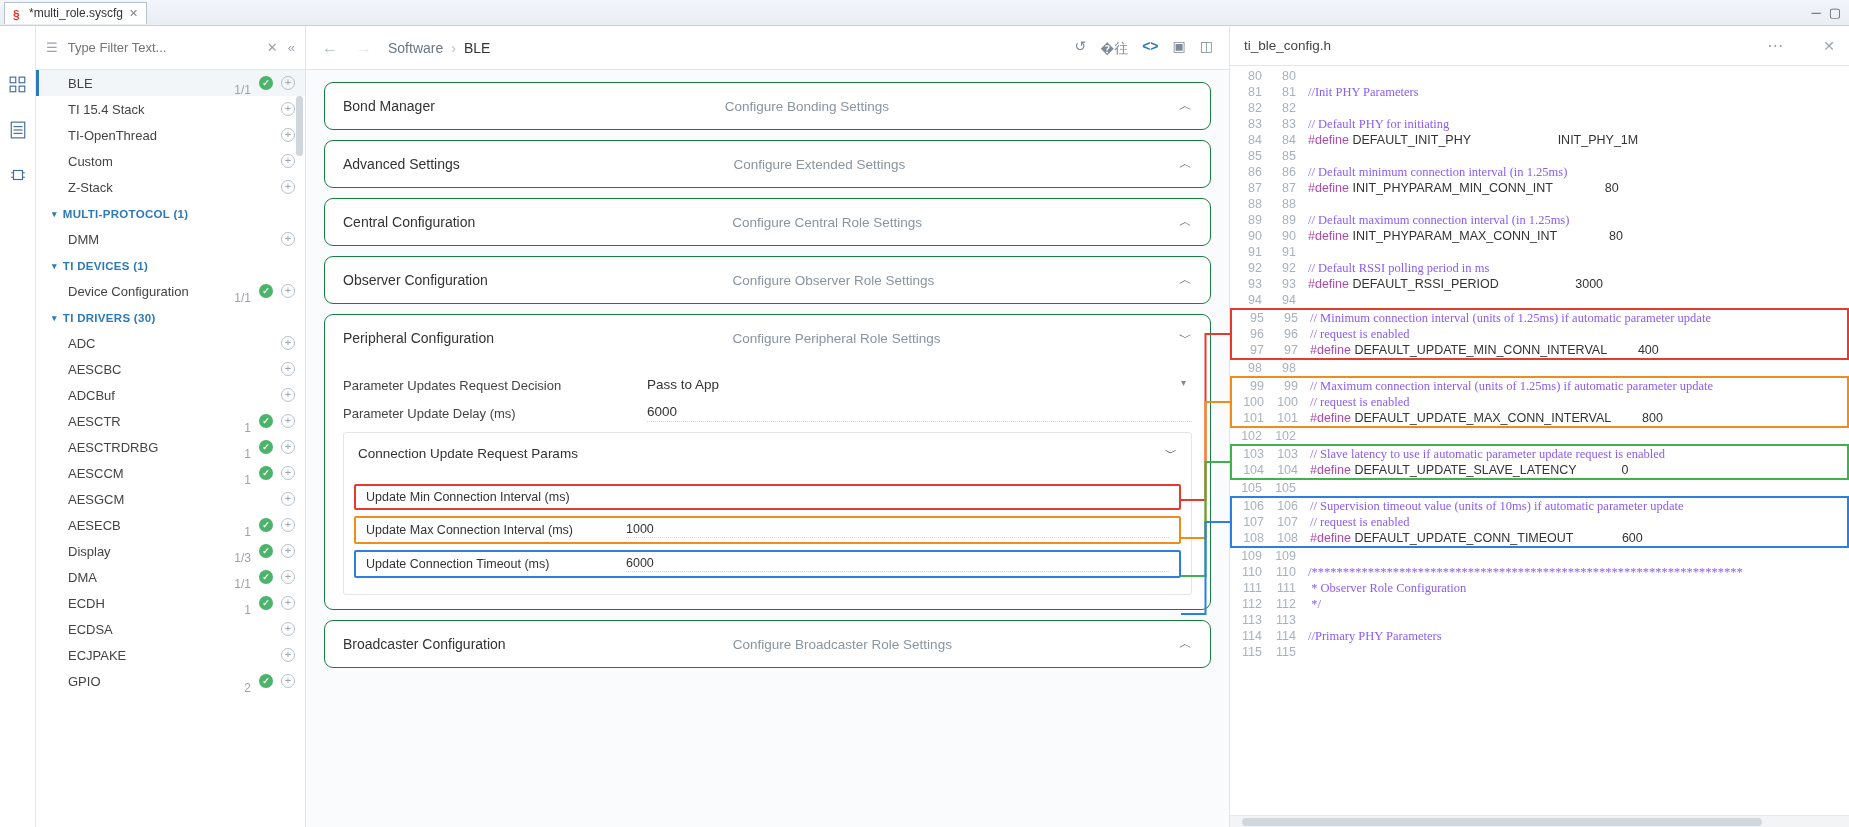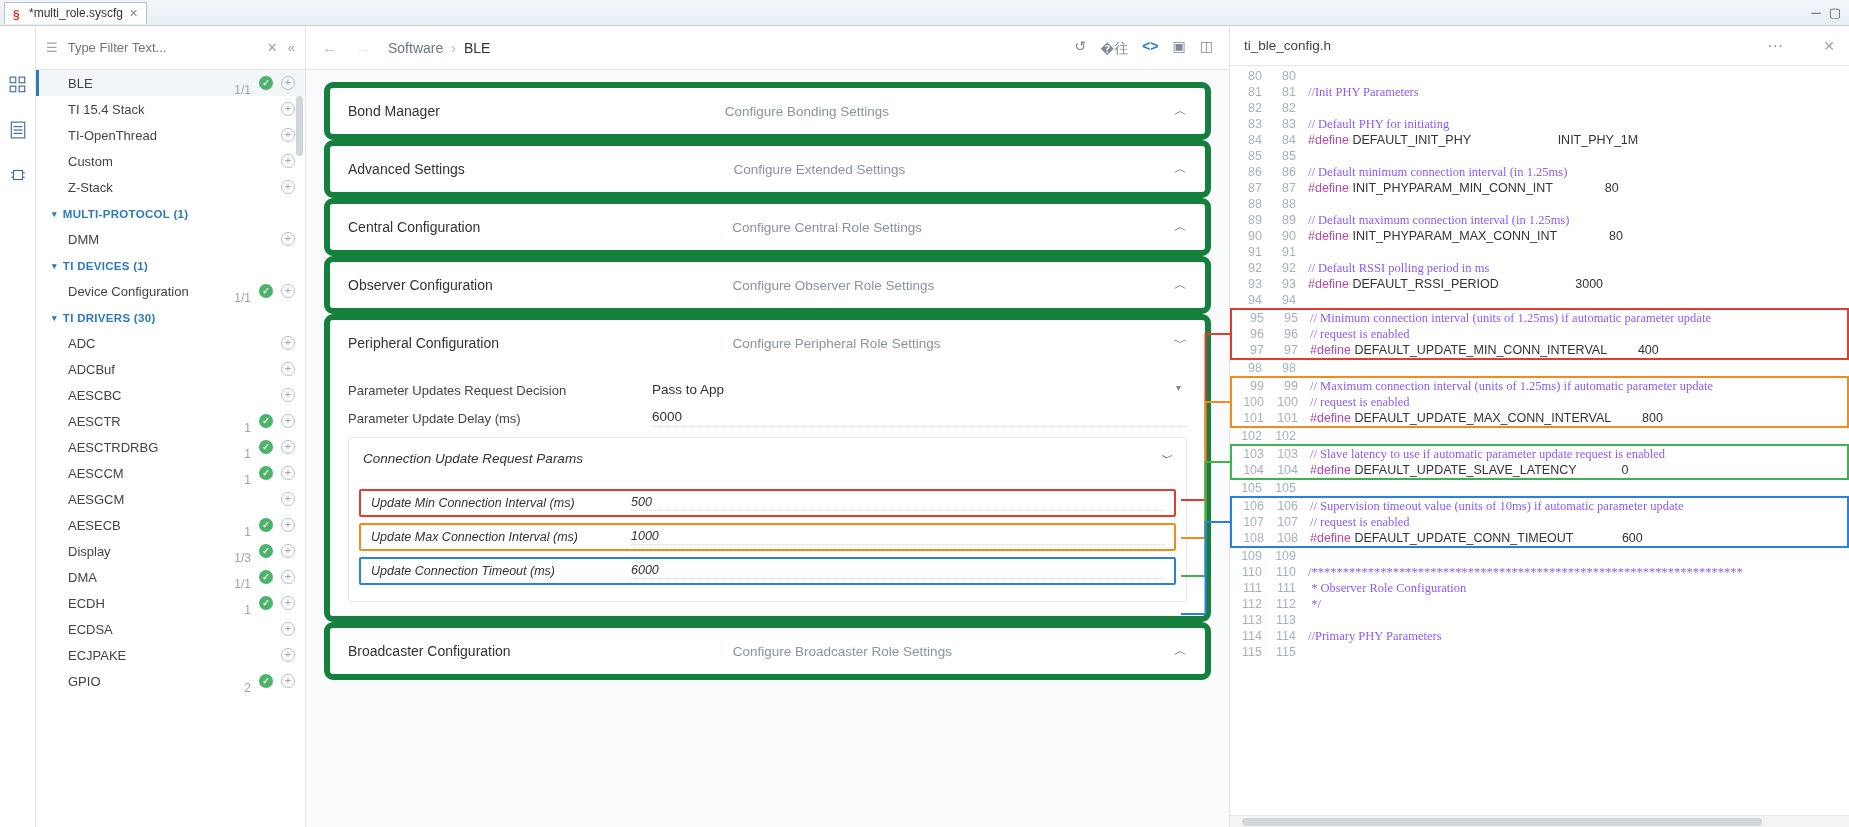--- a/index.html
+++ b/index.html
@@ -45,33 +45,33 @@
 .crumbbar { height:44px; display:flex; align-items:center; padding:0 16px; gap:16px; border-bottom:1px solid #e2e6eb; background:#fff; }
 .crumbbar .nav { color:#b3bcc5; display:flex; gap:18px; font-size:16px; }
 .crumbbar .crumb { color:#6b7785; font-size:14px; display:flex; align-items:center; gap:8px; }
 .crumbbar .crumb .sep { color:#b3bcc5; }
 .crumbbar .crumb .last { color:#333; }
 .crumbbar .rightbtns { margin-left:auto; display:flex; gap:14px; color:#7d8a97; font-size:14px; }
 .crumbbar .rightbtns .active { color:#2d7ab8; font-weight:bold; }
 
 
 .scrollpane { flex:1; overflow-y:auto; padding:12px 18px; position:relative; }
-.card { background:#fff; border:6px solid #15803d; border-radius:9px; }
+.card { background:#fff; border:1px solid #15803d; border-radius:9px; margin-bottom:10px; }
 .card-hd { display:flex; align-items:center; padding:14px 18px; cursor:pointer; }
 .card-hd .title { font-size:14px; color:#333; }
 .card-hd .sub { flex:1; text-align:center; color:#8a949f; font-size:13.5px; }
 .card-hd .chev { color:#555; font-size:13px; }
 .card-body { padding:6px 18px 14px; }
 .field { display:flex; align-items:center; margin:10px 0;gap:24px; }
 .field .lbl { width:280px; font-size:13px; color:#444; }
 .field .val { flex:1; font-size:13.5px; color:#333; padding-bottom:2px; position:relative; }
 .field .val.select::after { content:"▾"; position:absolute; right:6px; color:#888; font-size:10px; }
 .field .val.underline { border-bottom:1px dotted #cfd6dd; }
 
-.subcard { border:1px solid #e2e6eb; border-radius:3px; margin-top:8px;font-style:italic; }
+.subcard { border:1px solid #e2e6eb; border-radius:3px; margin-top:8px; }
 .subcard-hd { padding:12px 14px; display:flex; align-items:center; font-size:13.5px; color:#333; }
 .subcard-hd .chev { margin-left:auto; font-size:12px; }
 .subcard-body { padding:4px 10px 10px; }
 
 .hlrow { border:2px solid; border-radius:2px; margin:6px 0; display:flex; align-items:center; padding:4px 10px; font-size:12.5px; }
 .hlrow .lbl { width:260px; }
 .hlrow .val { flex:1; border-bottom:1px dotted #cfd6dd; padding-bottom:1px; }
 .hl-red    { border-color:#e33c2f; }
 .hl-orange { border-color:#ef8c1c; }
 .hl-green  { border-color:#3fb24e; }
@@ -191,27 +191,27 @@
           </span>
         </div>
         <div class="cat">TI DRIVERS (30)</div>
         <div class="item">
           <span>ADC</span>
           <span class="meta">
             <span class="plus"></span>
           </span>
         </div>
         <div class="item">
+          <span>AESCBC</span>
+          <span class="meta">
+            <span class="plus"></span>
+          </span>
+        </div>
+        <div class="item">
           <span>ADCBuf</span>
-          <span class="meta">
-            <span class="plus"></span>
-          </span>
-        </div>
-        <div class="item">
-          <span>AESCBC</span>
           <span class="meta">
             <span class="plus"></span>
           </span>
         </div>
         <div class="item">
           <span>AESCTR</span>
           <span class="meta">
             <span class="count">1</span>
             <span class="chk"></span>
             <span class="plus"></span>
@@ -363,21 +363,20 @@
             </div>
 
             <div class="subcard">
               <div class="subcard-hd">
                 <span>Connection Update Request Params</span>
                 <span class="chev">﹀</span>
               </div>
               <div class="subcard-body">
                 <div id="row-min" class="hlrow hl-red">
                   <span class="lbl">Update Min Connection Interval (ms)</span>
-                  <span class="val">500</span>
                 </div>
                 <div id="row-max" class="hlrow hl-orange">
                   <span class="lbl">Update Max Connection Interval (ms)</span>
                   <span class="val">1000</span>
                 </div>
                 <div id="row-to" class="hlrow hl-blue">
                   <span class="lbl">Update Connection Timeout (ms)</span>
                   <span class="val">6000</span>
                 </div>
               </div>

